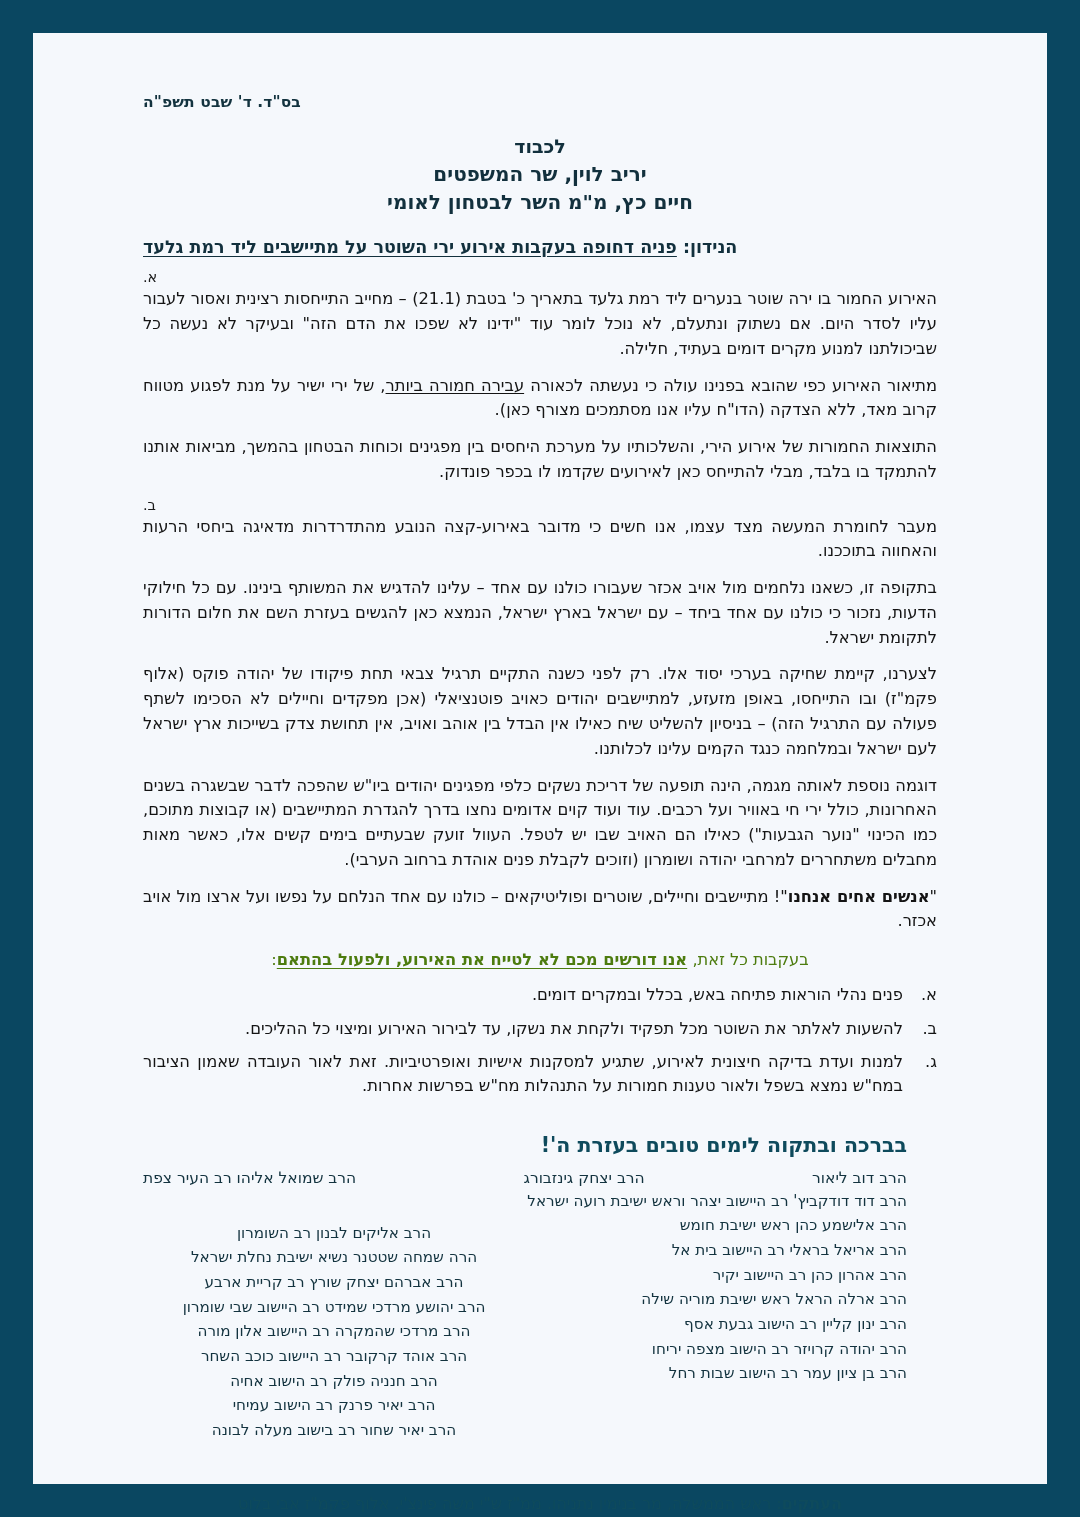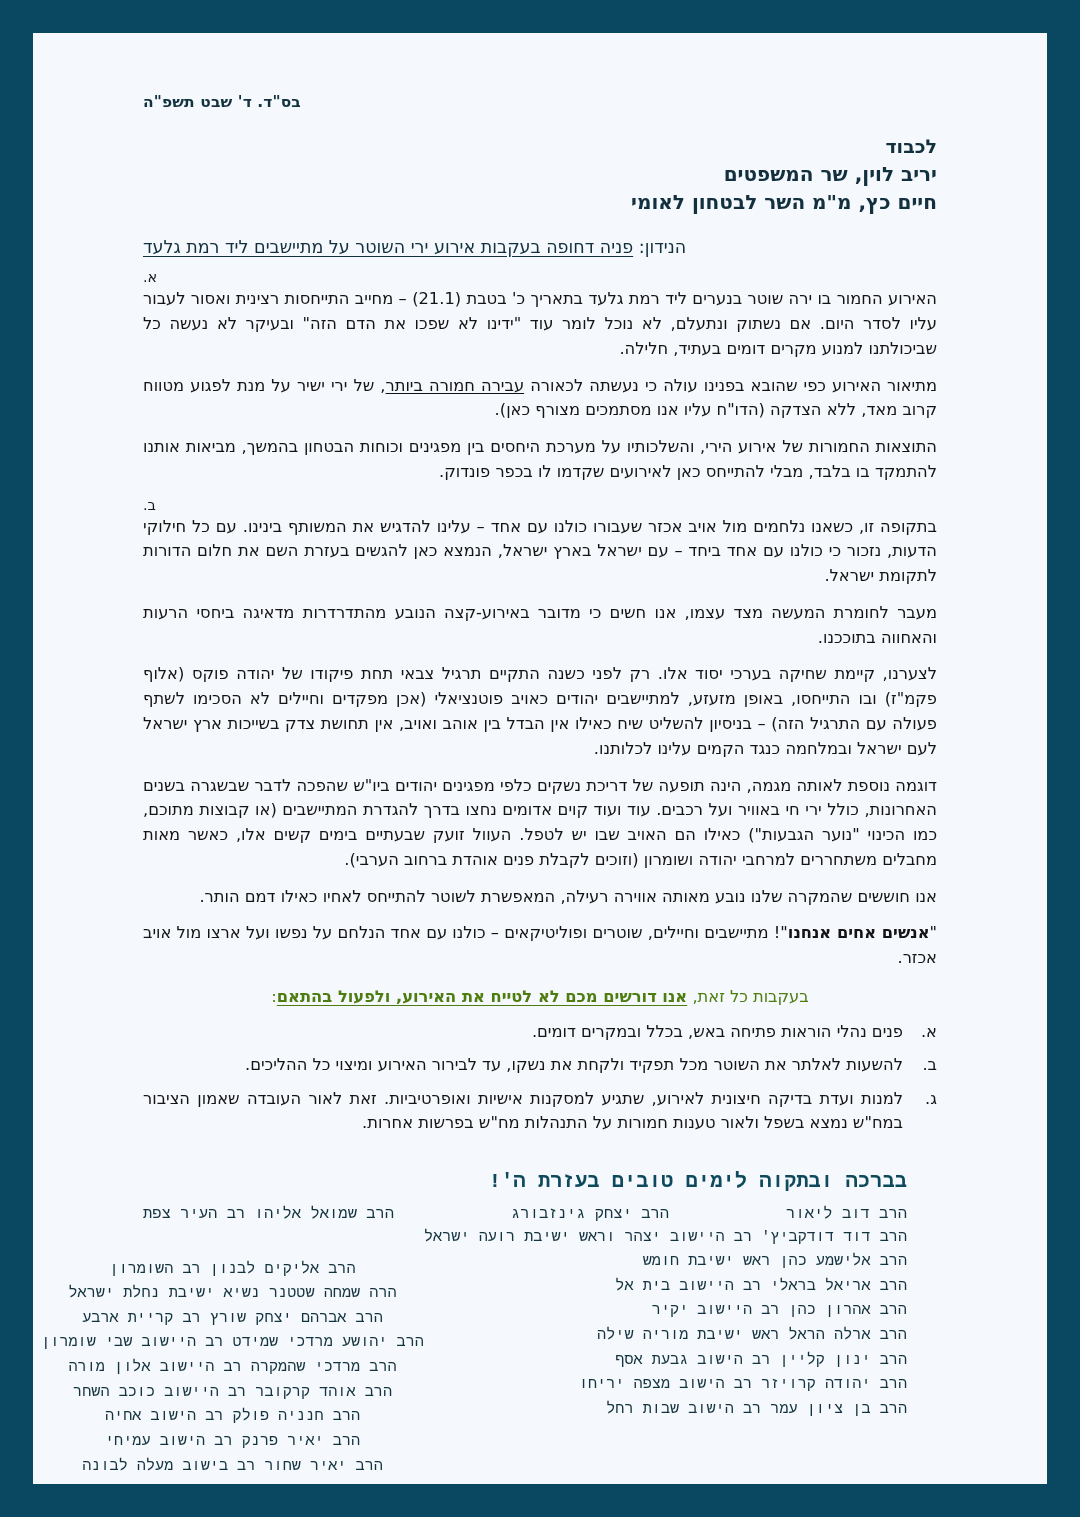--- a/index.html
+++ b/index.html
@@ -35,28 +35,28 @@
   }
   .addressee-block {
     margin: 0 0 8px 0;
   }
   .addressee-line {
     font-size: 20px;
     font-weight: bold;
     color: #12303d;
     line-height: 1.42;
     margin: 0;
-    text-align: right;
+    text-align: center;
   }
   .addressee-line.small {
     font-size: 19px;
   }
   .subject-line {
     font-size: 17.5px;
-    font-weight: normal;
+    font-weight: bold;
     color: #12303d;
     margin: 18px 0 8px 0;
     text-align: left;
     line-height: 1.4;
   }
   .subject-line .u {
     text-decoration: underline;
     text-underline-offset: 3px;
   }
   .section-marker {
@@ -112,21 +112,20 @@
     padding-left: 10px;
     box-sizing: border-box;
   }
   ol.demands li .dtext {
     flex: 1 1 auto;
     text-align: justify;
   }
   .closing-block {
     margin-top: 34px;
     padding-right: 30px;
-    font-family: Liberation Mono, monospace;
   }
   .closing-heading {
     font-size: 20.5px;
     font-weight: bold;
     color: #0e4a5c;
     margin: 0 0 12px 0;
     text-align: right;
   }
   .sig-names-row {
     display: flex;
@@ -190,25 +189,24 @@
   <div class="subject-line">
     <span>הנידון</span><span>: </span><span class="u">פניה דחופה בעקבות אירוע ירי השוטר על מתיישבים ליד רמת גלעד</span>
   </div>
 
   <div id="sections-host">
       <div class="section-marker">א.</div>
       <p class="body-par"><span>האירוע החמור בו ירה שוטר בנערים ליד רמת גלעד בתאריך כ' בטבת (21.1) – מחייב התייחסות רצינית ואסור לעבור עליו לסדר היום. אם נשתוק ונתעלם, לא נוכל לומר עוד "ידינו לא שפכו את הדם הזה" ובעיקר לא נעשה כל שביכולתנו למנוע מקרים דומים בעתיד, חלילה.</span></p>
       <p class="body-par"><span>מתיאור האירוע כפי שהובא בפנינו עולה כי נעשתה לכאורה </span><span class="u">עבירה חמורה ביותר</span><span>, של ירי ישיר על מנת לפגוע מטווח קרוב מאד, ללא הצדקה (הדו"ח עליו אנו מסתמכים מצורף כאן).</span></p>
       <p class="body-par"><span>התוצאות החמורות של אירוע הירי, והשלכותיו על מערכת היחסים בין מפגינים וכוחות הבטחון בהמשך, מביאות אותנו להתמקד בו בלבד, מבלי להתייחס כאן לאירועים שקדמו לו בכפר פונדוק.</span></p>
       <div class="section-marker">ב.</div>
+      <p class="body-par"><span>מעבר לחומרת המעשה מצד עצמו, אנו חשים כי מדובר באירוע-קצה הנובע מהתדרדרות מדאיגה ביחסי הרעות והאחווה בתוככנו.</span></p>
       <p class="body-par"><span>בתקופה זו, כשאנו נלחמים מול אויב אכזר שעבורו כולנו עם אחד – עלינו להדגיש את המשותף בינינו. עם כל חילוקי הדעות, נזכור כי כולנו עם אחד ביחד – עם ישראל בארץ ישראל, הנמצא כאן להגשים בעזרת השם את חלום הדורות לתקומת ישראל.</span></p>
-      <p class="body-par"><span>מעבר לחומרת המעשה מצד עצמו, אנו חשים כי מדובר באירוע-קצה הנובע מהתדרדרות מדאיגה ביחסי הרעות והאחווה בתוככנו.</span></p>
       <p class="body-par"><span>לצערנו, קיימת שחיקה בערכי יסוד אלו. רק לפני כשנה התקיים תרגיל צבאי תחת פיקודו של יהודה פוקס (אלוף פקמ"ז) ובו התייחסו, באופן מזעזע, למתיישבים יהודים כאויב פוטנציאלי (אכן מפקדים וחיילים לא הסכימו לשתף פעולה עם התרגיל הזה) – בניסיון להשליט שיח כאילו אין הבדל בין אוהב ואויב, אין תחושת צדק בשייכות ארץ ישראל לעם ישראל ובמלחמה כנגד הקמים עלינו לכלותנו.</span></p>
       <p class="body-par"><span>דוגמה נוספת לאותה מגמה, הינה תופעה של דריכת נשקים כלפי מפגינים יהודים ביו"ש שהפכה לדבר שבשגרה בשנים האחרונות, כולל ירי חי באוויר ועל רכבים. עוד ועוד קוים אדומים נחצו בדרך להגדרת המתיישבים (או קבוצות מתוכם, כמו הכינוי "נוער הגבעות") כאילו הם האויב שבו יש לטפל. העוול זועק שבעתיים בימים קשים אלו, כאשר מאות מחבלים משתחררים למרחבי יהודה ושומרון (וזוכים לקבלת פנים אוהדת ברחוב הערבי).</span></p>
-      <p class="body-par"><span>אנו חוששים שהמקרה שלנו נובע מאותה אווירה רעילה, המאפשרת לשוטר להתייחס לאחיו כאילו דמם הותר.</span></p>
       <p class="body-par"><span>"</span><span class="b">אנשים אחים אנחנו</span><span>"! מתיישבים וחיילים, שוטרים ופוליטיקאים – כולנו עם אחד הנלחם על נפשו ועל ארצו מול אויב אכזר.</span></p>
     </div>
 
   <div class="demand-intro">
     <span>בעקבות כל זאת, </span><span class="b">אנו דורשים מכם לא לטייח את האירוע, ולפעול בהתאם</span><span>:</span>
   </div>
 
   <ol class="demands" id="demands-host">
       <li>
         <span class="marker">א.</span>

